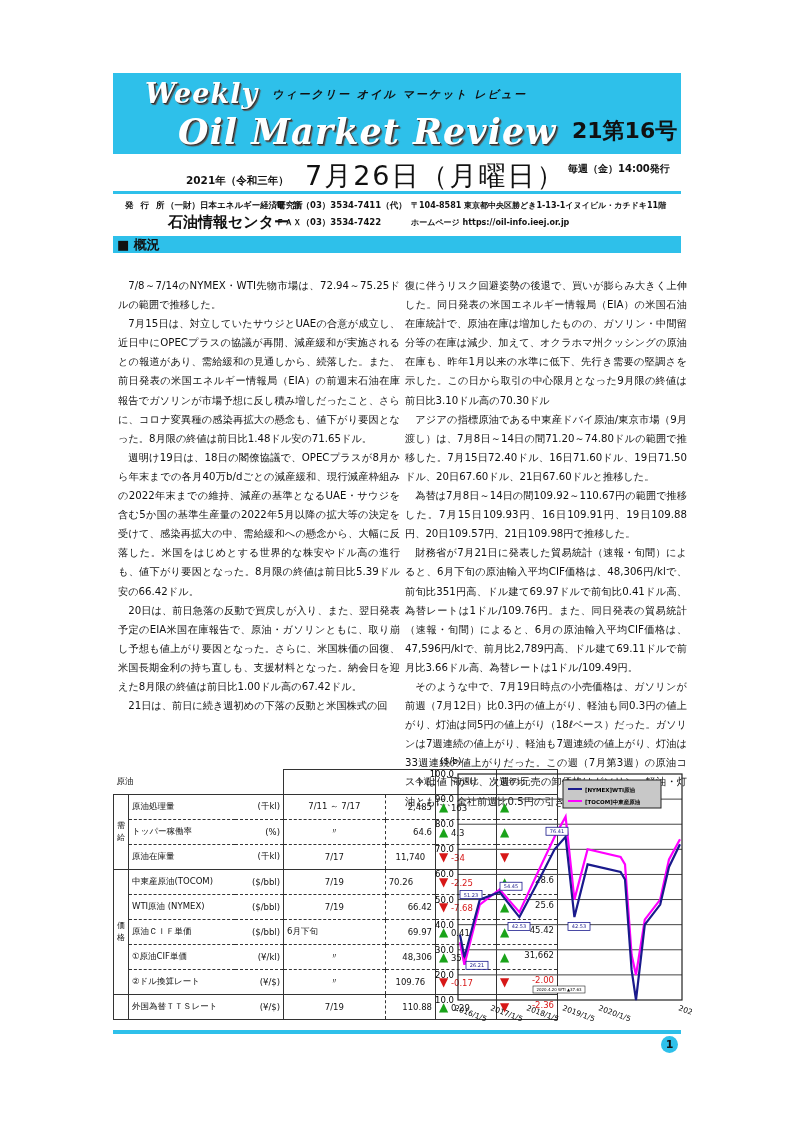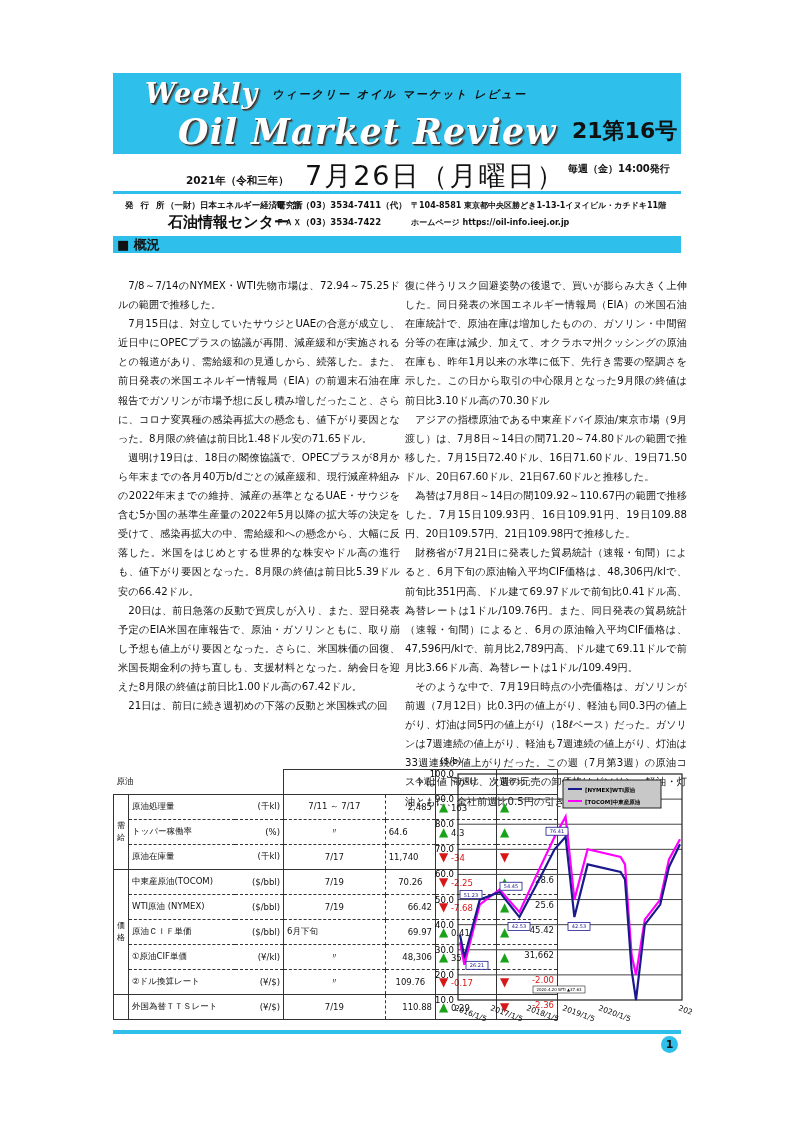--- a/index.html
+++ b/index.html
@@ -90,38 +90,38 @@
         <td style="border-top:1.5px solid #333;border-right:1.5px solid #333;width:42px;text-align:right">(千kl)</td>
         <td style="border-top:1.5px solid #333;border-right:1px dashed #333;width:84px;text-align:center">7/11 ～ 7/17</td>
         <td style="border-top:1.5px solid #333;border-right:1.5px solid #333;width:38px;text-align:right">2,485</td>
         <td style="border-top:1.5px solid #333;border-right:1.5px solid #333"><span class="up">▲</span> <span class="">163</span></td>
         <td style="border-top:1.5px solid #333;border-right:1.5px solid #333"><span class="up">▲</span> <span class="" style="float:right">－</span></td>
       </tr>
       <tr>
         <td style="border-top:1px dashed #333;width:100px">トッパー稼働率</td>
         <td style="border-top:1px dashed #333;border-right:1.5px solid #333;width:42px;text-align:right">(%)</td>
         <td style="border-top:1px dashed #333;border-right:1px dashed #333;width:84px;text-align:center">〃</td>
-        <td style="border-top:1px dashed #333;border-right:1.5px solid #333;width:38px;">64.6</td>
+        <td style="border-top:1px dashed #333;border-right:1.5px solid #333;width:38px;text-align:right">64.6</td>
         <td style="border-top:1px dashed #333;border-right:1.5px solid #333"><span class="up">▲</span> <span class="">4.3</span></td>
         <td style="border-top:1px dashed #333;border-right:1.5px solid #333"><span class="up">▲</span> <span class="" style="float:right">－</span></td>
       </tr>
       <tr>
         <td style="border-top:1px dashed #333;width:100px">原油在庫量</td>
         <td style="border-top:1px dashed #333;border-right:1.5px solid #333;width:42px;text-align:right">(千kl)</td>
         <td style="border-top:1px dashed #333;border-right:1px dashed #333;width:84px;text-align:center">7/17</td>
-        <td style="border-top:1px dashed #333;border-right:1.5px solid #333;width:38px;text-align:left">11,740</td>
+        <td style="border-top:1px dashed #333;border-right:1.5px solid #333;width:38px;text-align:center">11,740</td>
         <td style="border-top:1px dashed #333;border-right:1.5px solid #333"><span class="dn">▼</span> <span class="neg">-34</span></td>
         <td style="border-top:1px dashed #333;border-right:1.5px solid #333"><span class="dn">▼</span> <span class="" style="float:right">－</span></td>
       </tr>
       <tr>
         <td rowspan="5" style="border:1.5px solid #333;width:10px;text-align:center;white-space:normal;line-height:12px;font-size:8px;padding:0 2px">価<br>格</td>
         <td style="border-top:1.5px solid #333;width:100px">中東産原油(TOCOM)</td>
         <td style="border-top:1.5px solid #333;border-right:1.5px solid #333;width:42px;text-align:right">($/bbl)</td>
         <td style="border-top:1.5px solid #333;border-right:1px dashed #333;width:84px;text-align:center">7/19</td>
-        <td style="border-top:1.5px solid #333;border-right:1.5px solid #333;width:38px;text-align:center">70.26</td>
+        <td style="border-top:1.5px solid #333;border-right:1.5px solid #333;width:38px;text-align:left">70.26</td>
         <td style="border-top:1.5px solid #333;border-right:1.5px solid #333"><span class="dn">▼</span> <span class="neg">-2.25</span></td>
         <td style="border-top:1.5px solid #333;border-right:1.5px solid #333"><span class="up">▲</span> <span class="" style="float:right">28.6</span></td>
       </tr>
       <tr>
         <td style="border-top:1px dashed #333;width:100px">WTI原油 (NYMEX)</td>
         <td style="border-top:1px dashed #333;border-right:1.5px solid #333;width:42px;text-align:right">($/bbl)</td>
         <td style="border-top:1px dashed #333;border-right:1px dashed #333;width:84px;text-align:center">7/19</td>
         <td style="border-top:1px dashed #333;border-right:1.5px solid #333;width:38px;text-align:right">66.42</td>
         <td style="border-top:1px dashed #333;border-right:1.5px solid #333"><span class="dn">▼</span> <span class="neg">-7.68</span></td>
         <td style="border-top:1px dashed #333;border-right:1.5px solid #333"><span class="up">▲</span> <span class="" style="float:right">25.6</span></td>

